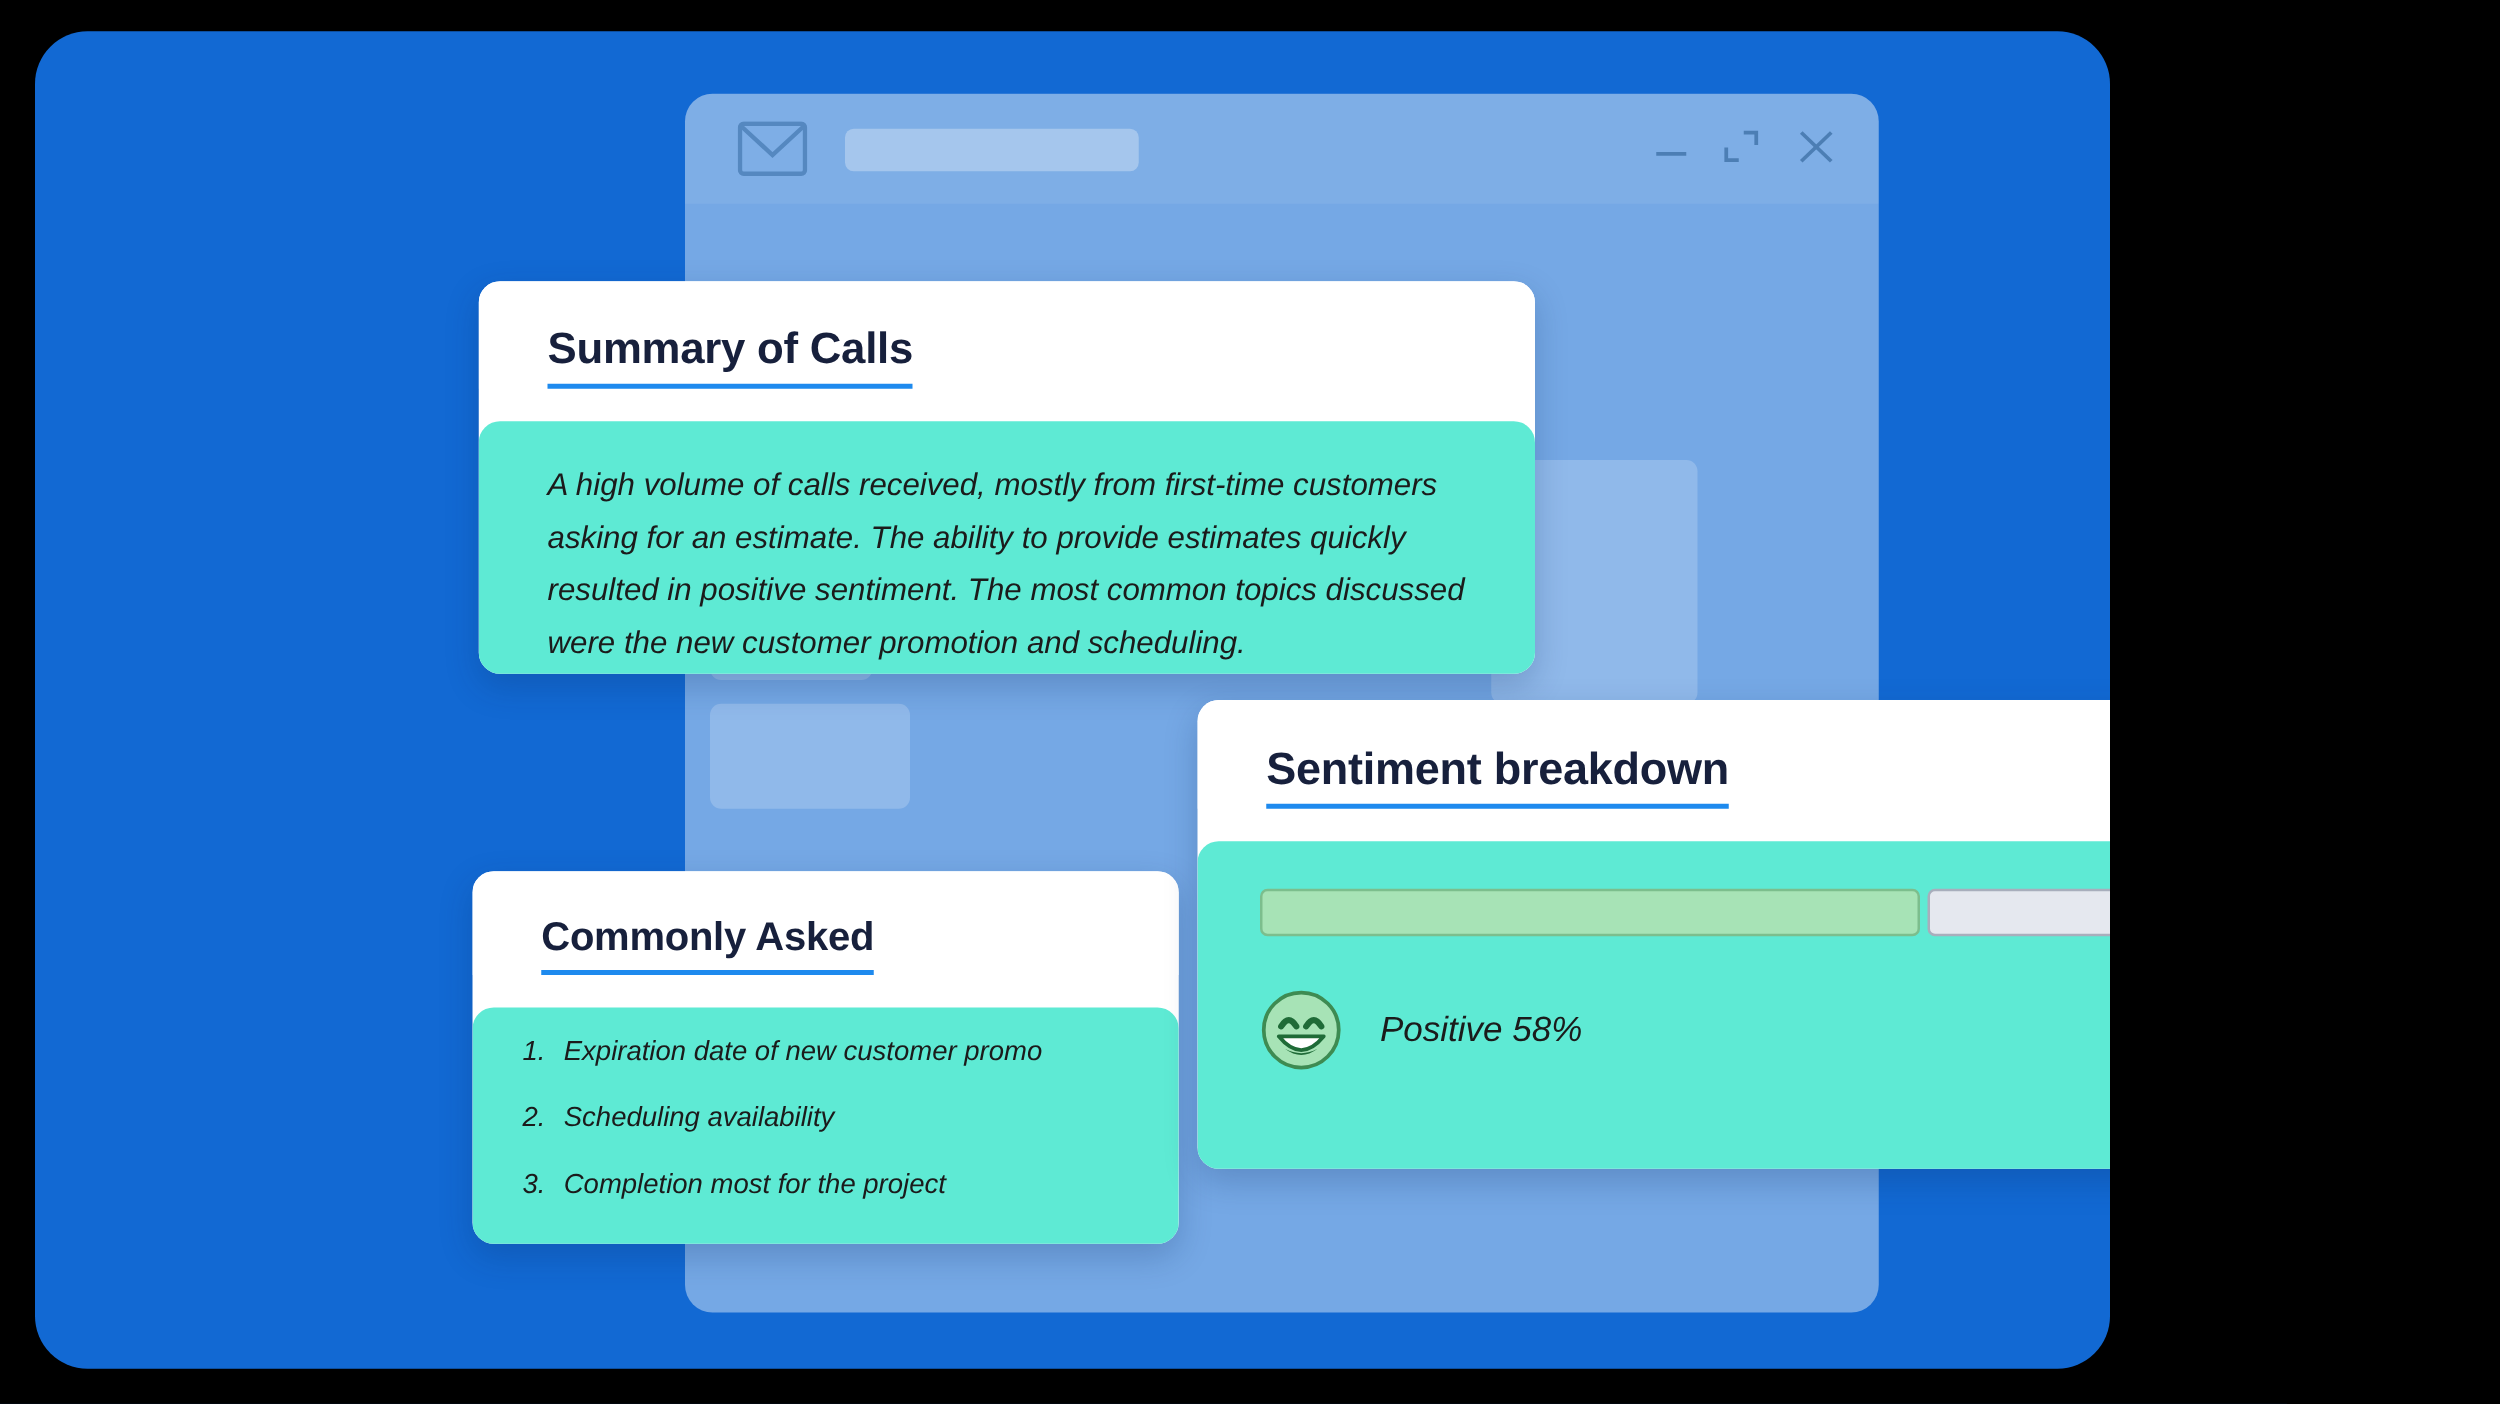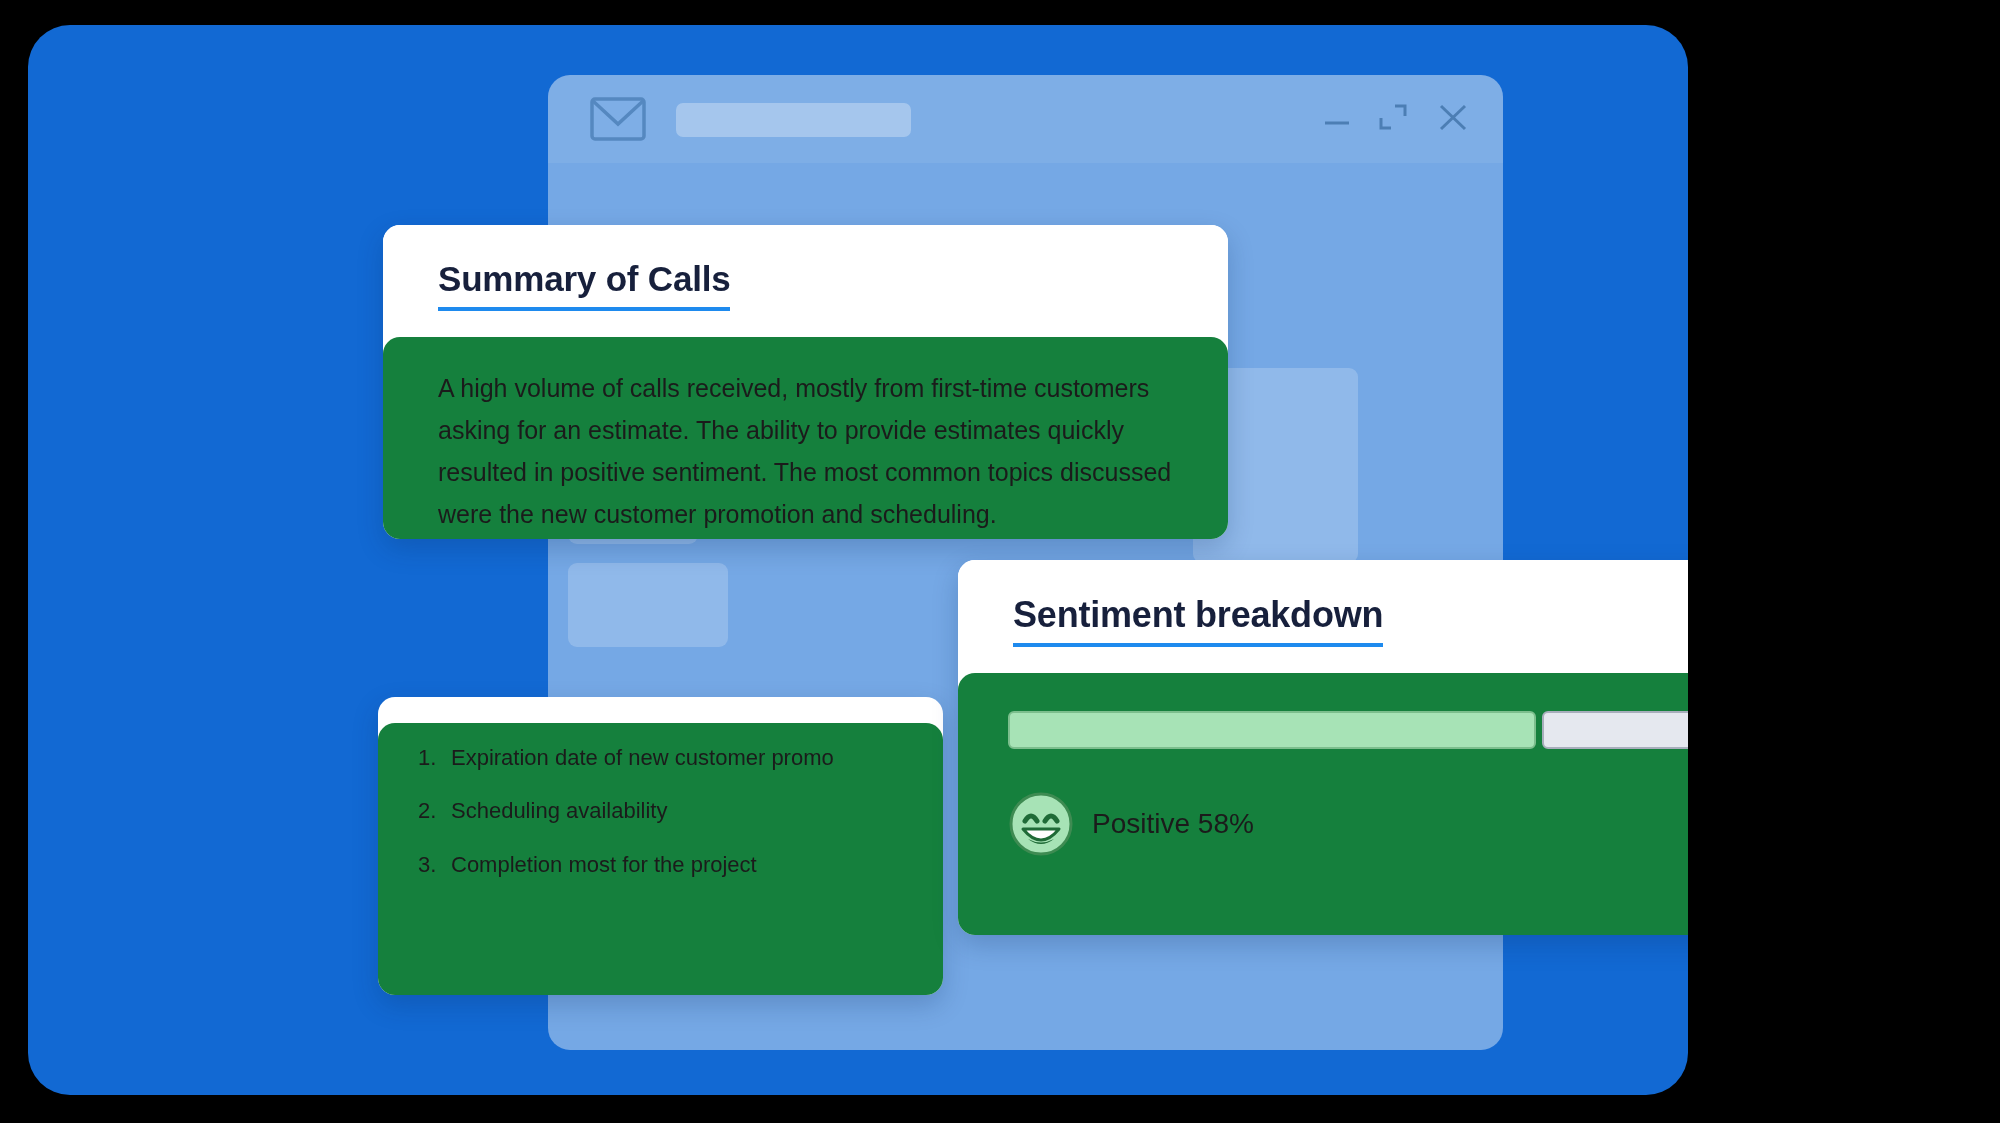--- a/index.html
+++ b/index.html
@@ -103,23 +103,24 @@
     margin: 0 0 0 55px;
     padding-bottom: 9px;
     border-bottom: 4px solid #1E8AEE;
     font-size: 35px;
     font-weight: bold;
     color: #17203C;
     letter-spacing: -0.2px;
     line-height: 1.05;
   }
   .card-body {
-    background: #15803d;
+    background: #5eead4;
     border-radius: 17px 17px 0 0;
     margin-top: 26px;
+    font-style: italic;
   }
 
   
   #card-summary {
     left: 355px;
     top: 200px;
     width: 845px;
     height: 314px;
   }
   #card-summary .card-body {
@@ -204,21 +205,21 @@
     margin-top: 42px;
   }
   .legend-item {
     display: flex;
     align-items: center;
   }
   .legend-item + .legend-item { margin-left: 56px; }
   .face { width: 66px; height: 66px; flex: none; }
   .face svg { display: block; }
   .legend-label {
-    margin-left: 18px;
+    margin-left: 30px;
     font-size: 28px;
     color: #1B1B1B;
     white-space: nowrap;
   }
 </style>
 </head>
 <body>
 
 <div id="stage">
 
@@ -267,20 +268,23 @@
   <div class="card" id="card-summary">
     <div class="card-header">
       <span class="card-title">Summary of Calls</span>
     </div>
     <div class="card-body">
       <p id="summary-text">A high volume of calls received, mostly from first-time customers asking for an estimate. The ability to provide estimates quickly resulted in positive sentiment. The most common topics discussed were the new customer promotion and scheduling.</p>
     </div>
   </div>
 
   <div class="card" id="card-commonly">
+    <div class="card-header">
+      <span class="card-title">Commonly Asked</span>
+    </div>
     <div class="card-body">
       <ol id="commonly-list">
         <li>Expiration date of new customer promo</li>
         <li>Scheduling availability</li>
         <li>Completion most for the project</li>
       </ol>
     </div>
   </div>
 
   <div class="card" id="card-sentiment">

